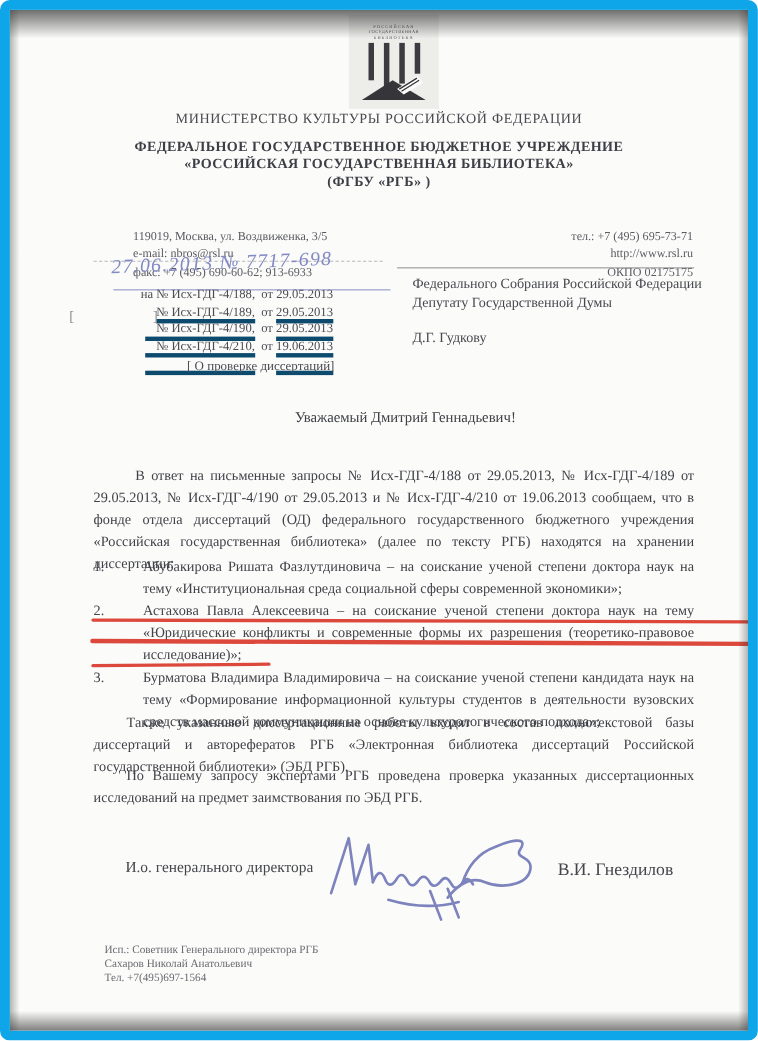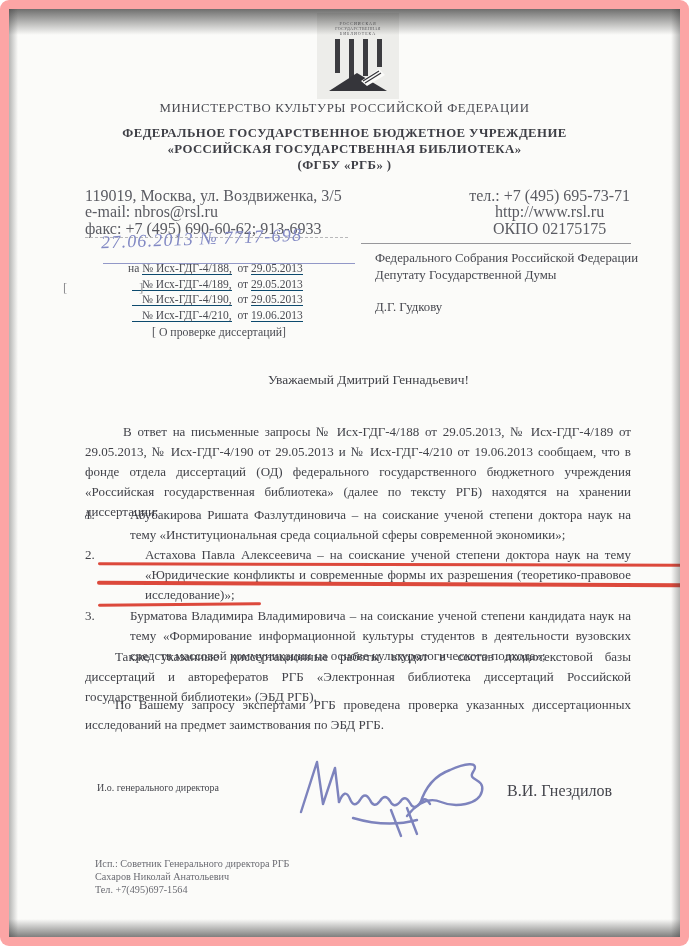--- a/index.html
+++ b/index.html
@@ -1,20 +1,20 @@
 <!DOCTYPE html>
 <html><head>
 <meta charset="utf-8">
 <style>
   html,body{margin:0;padding:0;background:#ffffff;}
   .frame{
     position:relative;
     width:689px;height:946px;
     box-sizing:border-box;
-    background:#fca5a5;
+    background:#0ea5e9;
     border-radius:9px;
     padding:9px;
     font-family:"Liberation Serif", serif;
   }
   .sheet{
     position:relative;
     width:671px;height:928px;
     background:#fbfbf9;
     overflow:hidden;
     color:#42434a;
@@ -27,72 +27,72 @@
   .vig.right{right:0;top:0;bottom:0;width:9px;background:linear-gradient(to left,rgba(50,50,50,.35),rgba(50,50,50,0));}
 
   .abs{position:absolute;}
   .center{left:0;right:0;text-align:center;}
 
   .logo{left:308px;top:4px;width:82px;height:86px;}
 
   .ministry{top:92px;font-size:12.8px;letter-spacing:.6px;color:#4a4b52;}
   .orgblock{top:117px;font-weight:bold;font-size:12.8px;line-height:15.8px;letter-spacing:.4px;color:#3e3f46;}
 
-  .contacts{top:179px;font-size:16px;line-height:16.4px;color:#5a5b62;}
+  .contacts{top:198px;font-size:11px;line-height:16.4px;color:#5a5b62;margin-left:36px;}
   .contacts.leftcol{left:76px;}
-  .contacts.rightcol{right:50px;text-align:center;}
+  .contacts.rightcol{right:50px;text-align:right;}
 
   .rule{height:0;border-top:1px solid #a9a9ab;}
   .rule.l{left:76px;top:228px;width:263px;border-top-style:dashed;border-top-color:#b9b9bb;}
   .rule.r{left:352px;top:234px;width:270px;border-top-color:#97979b;}
 
   .handwriting{
     left:92px;top:218px;width:280px;
     font-style:italic;font-size:18px;letter-spacing:1.2px;
     color:#8289c4;transform:rotate(-2.2deg);white-space:nowrap;
   }
   .hw-line{left:94px;top:254px;width:252px;border-top:1.4px solid #9298c8;}
 
   .recipient{left:366px;top:241px;font-size:12.8px;line-height:17px;color:#47484f;}
   .recipient .name{margin-top:15px;}
 
   .refs{left:119px;top:252px;font-size:11.5px;line-height:15.6px;color:#4b4c53;white-space:nowrap;}
-  .refs .row span.u{border-bottom:1px solid #0c4a6e;padding-bottom:0px;}
+  .refs .row span.u{border-bottom:4px solid #0c4a6e;padding-bottom:16px;}
   .refs .row.ind{padding-left:14px;}
   .refs .row.ind span.u:first-child{padding-left:10px;margin-left:-10px;text-align:right;}
-  .subject{left:119px;top:316px;font-size:11.8px;color:#4b4c53;padding-left:24px;}
+  .subject{left:137px;top:316px;font-size:11.8px;color:#4b4c53;padding-left:24px;}
   .bracket{top:271px;font-size:13px;color:#8c8c90;}
   .bracket.bl{left:54px;}
   .bracket.br{left:130px;}
 
   .salutation{top:363px;font-size:13.4px;color:#3f4047;padding-left:48px;}
 
   .para{left:76px;width:546px;font-size:13px;line-height:20px;text-align:justify;color:#414249;}
   .para.p1{top:403px;text-indent:38px;margin-top:10px;}
   .para.p2{top:638px;text-indent:30px;}
   .para.p3{top:686px;text-indent:30px;}
 
   .item{left:76px;width:546px;display:flex;font-size:13px;line-height:20px;color:#414249;}
   .item .num{width:45px;flex:none;}
   .item .itext{flex:1;text-align:justify;}
   .item.i1{top:496px;}
   .item.i2{top:536px;}
   .item.i3{top:597px;}
 
-  .m-line{position:relative;text-align:justify;margin-left:15px;}
+  .m-line{position:relative;text-align:justify;}
   .m-line.jlast{text-align-last:justify;}
   .redline{
     position:absolute;height:3px;background:#d93a2b;opacity:.92;
     bottom:-1px;border-radius:2px;z-index:30;
   }
   .redline.r1{left:-47px;right:-52px;transform:rotate(.15deg);}
   .redline.r2{left:-48px;right:-52px;height:3.6px;transform:rotate(.25deg);}
   .redline.r3{left:-47px;width:163px;transform:rotate(-.5deg);}
 
-  .sig-label{left:88px;top:773px;font-size:10px;color:#45464d;}
+  .sig-label{left:105px;top:773px;font-size:14px;color:#45464d;}
   .sig-name{left:498px;top:773px;font-size:16px;color:#45464d;}
   .sig-svg{left:286px;top:741px;width:200px;height:95px;}
 
   .footer{left:86px;top:848px;font-size:10.2px;line-height:13px;color:#6a6b72;}
 </style>
 </head>
 <body>
 
 <div class="frame">
   <div class="sheet">

